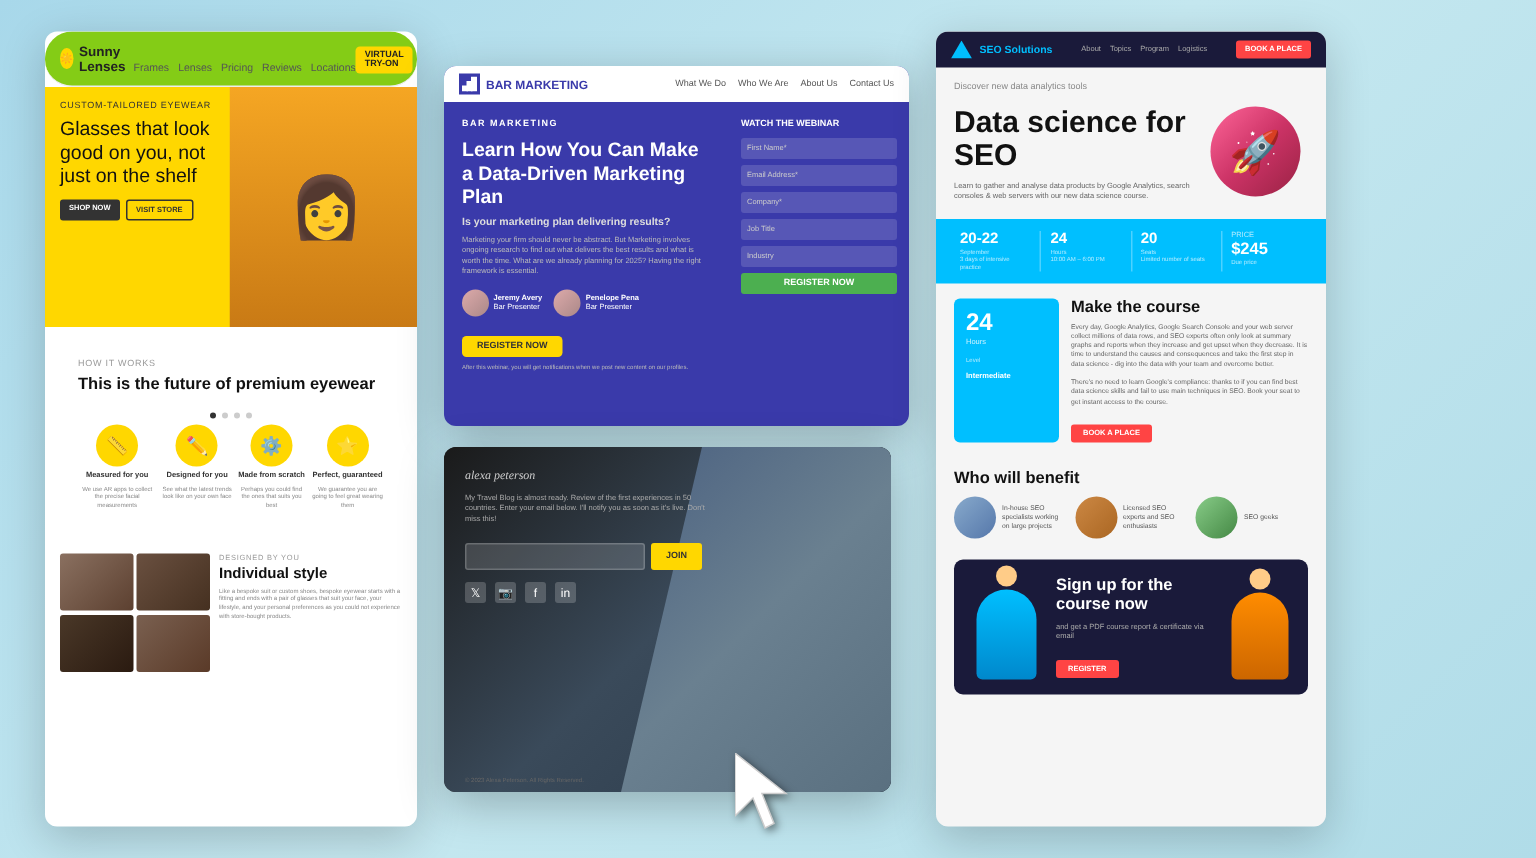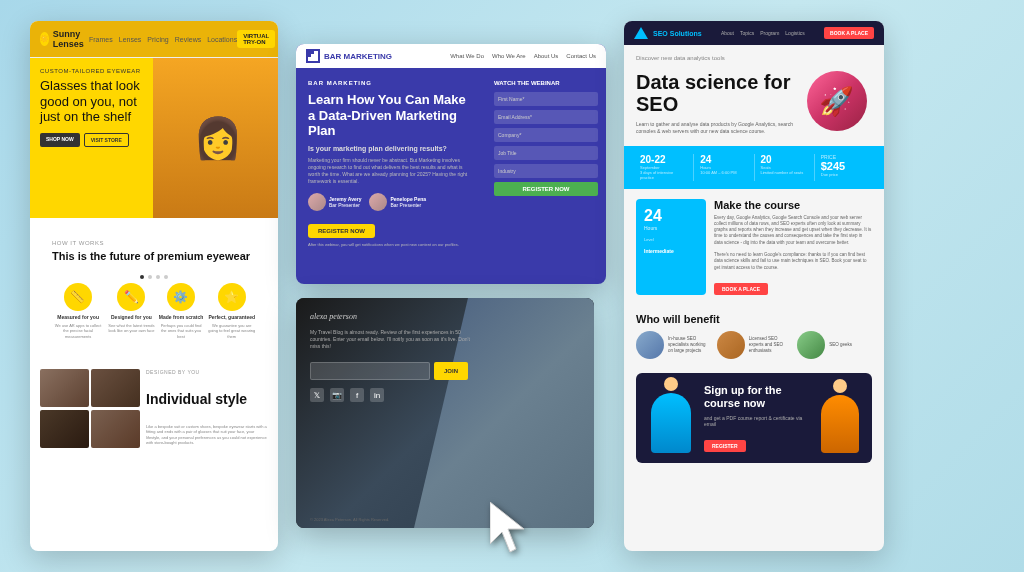--- a/index.html
+++ b/index.html
@@ -29,26 +29,27 @@
       width: 248px;
       height: 530px;
       background: #fff;
       border-radius: 8px;
       box-shadow: 0 8px 30px rgba(0,0,0,0.2);
       overflow: hidden;
       flex-shrink: 0;
     }
 
     .s1-nav {
-      background: #eab308;
+      background: #84cc16;
       padding: 8px 10px;
       display: flex;
-      align-items: center;
+      align-items: flex-end;
       justify-content: space-between;
       border-bottom: 1px solid #eee;
+      border-radius: 18px;
     }
     .s1-logo {
       display: flex;
       align-items: center;
       gap: 4px;
       font-weight: 800;
       font-size: 9px;
       color: #222;
     }
     .s1-logo-icon {
@@ -228,25 +229,25 @@
     .s1-individual-text {
       flex: 1;
     }
     .s1-designed-label {
       font-size: 5px;
       color: #999;
       text-transform: uppercase;
       letter-spacing: 0.5px;
     }
     .s1-individual-title {
-      font-size: 14px;
+      font-size: 10px;
       font-weight: 800;
       color: #111;
       line-height: 1.2;
-      margin: 16px 0;
+      margin: 2px 0;
     }
     .s1-individual-desc {
       font-size: 4px;
       color: #888;
       line-height: 1.4;
     }
 
     
     .middle-column {
       display: flex;

